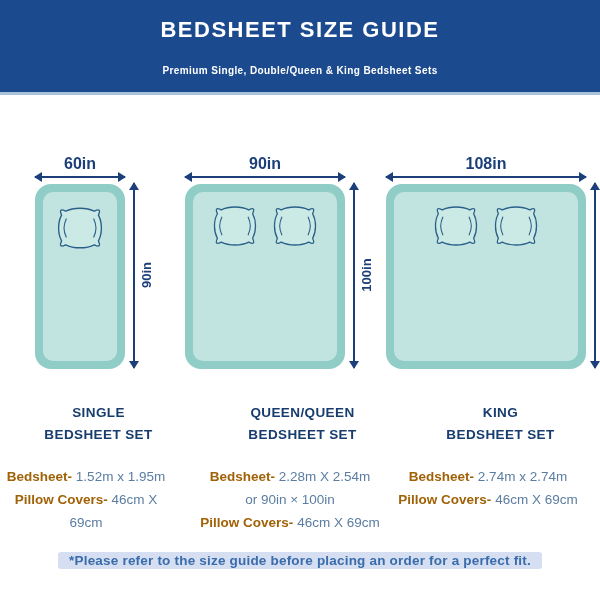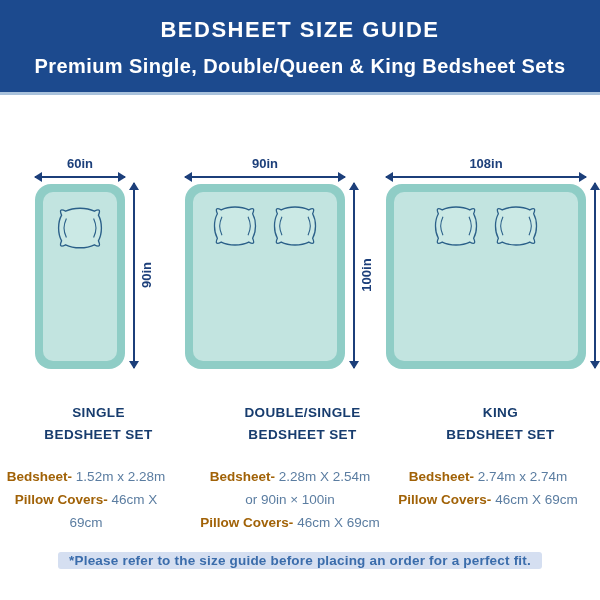--- a/index.html
+++ b/index.html
@@ -12,28 +12,28 @@
   .header{
     position:absolute;top:0;left:0;width:600px;height:95px;
     background:#1c4a8e;border-bottom:3px solid #a9c2dc;
     text-align:center;box-sizing:border-box;
   }
   .header .title{
     margin:0;padding-top:17px;color:#ffffff;font-size:22px;font-weight:bold;
     letter-spacing:1.5px;
   }
   .header .subtitle{
-    margin-top:12px;color:#ffffff;font-size:20px;font-weight:bold;letter-spacing:.4px;
+    margin-top:22px;color:#ffffff;font-size:10px;font-weight:bold;letter-spacing:.4px;
   }
   
   .fig{position:absolute;top:156px;}
   #fig1{left:35px;width:90px;}
   #fig2{left:185px;width:160px;}
   #fig3{left:386px;width:200px;}
-  .dim-lbl{display:block;text-align:center;font-size:13px;font-weight:bold;
+  .dim-lbl{display:block;text-align:center;font-size:16px;font-weight:bold;
     color:#1c3f7a;height:16px;line-height:16px;}
   .h-arrow{position:relative;height:2px;background:#1c3f7a;margin-top:4px;}
   .h-arrow::before,.h-arrow::after{content:"";position:absolute;top:-4px;width:0;height:0;
     border-top:5px solid transparent;border-bottom:5px solid transparent;}
   .h-arrow::before{left:-1px;border-right:8px solid #1c3f7a;}
   .h-arrow::after{right:-1px;border-left:8px solid #1c3f7a;}
   .bed{margin-top:6px;height:185px;background:#8fcdc6;border-radius:16px;
     padding:8px;box-sizing:border-box;}
   .mattress{width:100%;height:100%;background:#c2e4e0;border-radius:10px;
     display:flex;justify-content:center;gap:14px;padding-top:13px;box-sizing:border-box;}
@@ -128,28 +128,28 @@
   <div class="v-arrow"></div>
   <span class="v-lbl">108in</span>
 </div>
 
 <div class="set" id="set1">
   <div class="t">
     <div>SINGLE</div>
     <div>BEDSHEET SET</div>
   </div>
   <div class="details">
-    <div><b>Bedsheet-</b> <span>1.52m x 2.28m</span></div>
+    <div><b>Bedsheet-</b> <span>1.52m x 1.95m</span></div>
     <div><b>Pillow Covers-</b> <span>46cm X 69cm</span></div>
   </div>
 </div>
 
 <div class="set" id="set2">
   <div class="t">
-    <div>DOUBLE/SINGLE</div>
+    <div>QUEEN/QUEEN</div>
     <div>BEDSHEET SET</div>
   </div>
   <div class="details">
     <div><b>Bedsheet-</b> <span>2.28m X 2.54m</span></div>
     <div>or 90in × 100in</div>
     <div><b>Pillow Covers-</b> <span>46cm X 69cm</span></div>
   </div>
 </div>
 
 <div class="set" id="set3">

